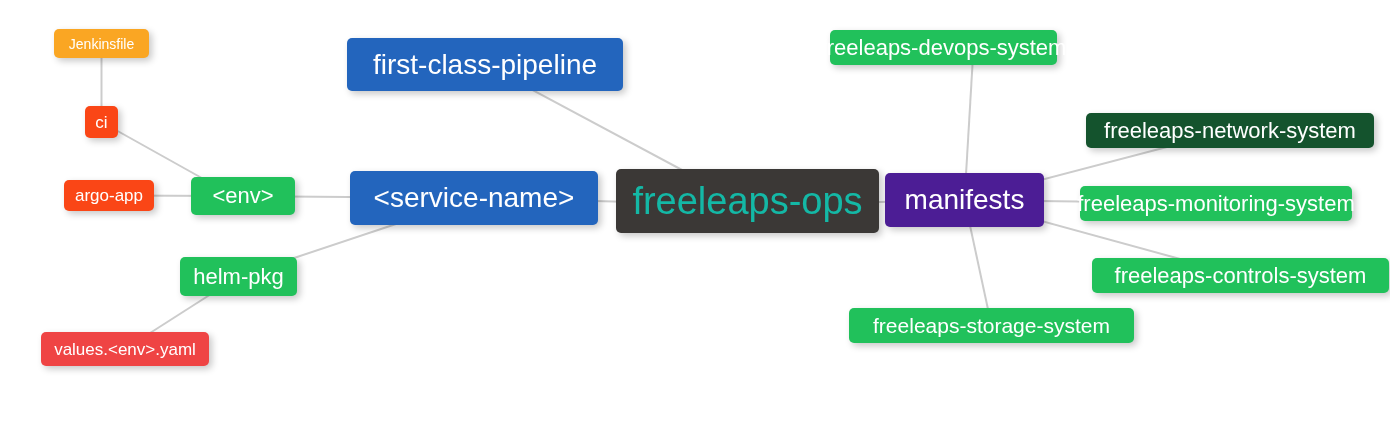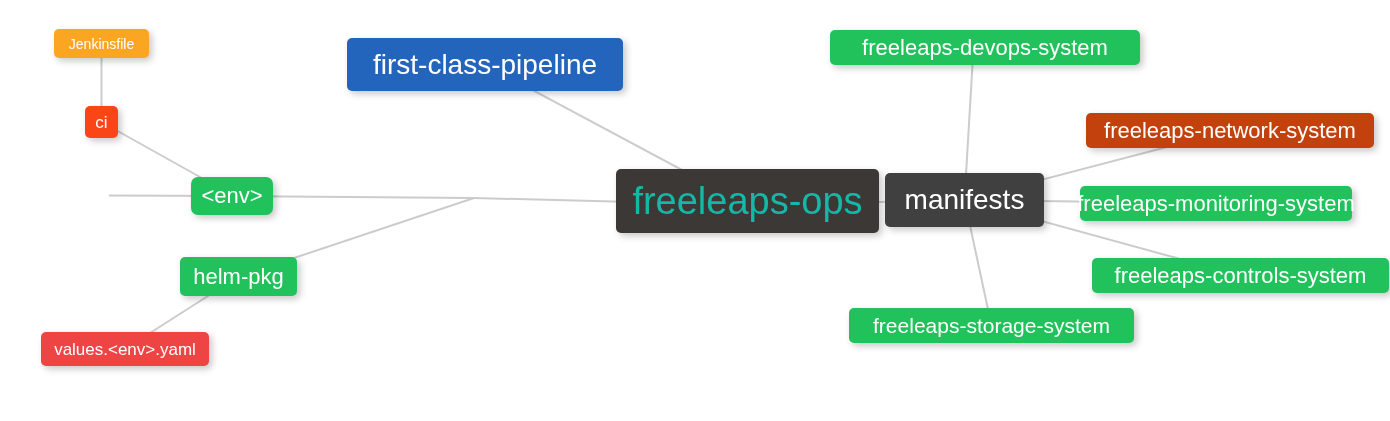--- a/index.html
+++ b/index.html
@@ -50,24 +50,26 @@
       <line x1="452" y1="64.5" x2="714.5" y2="205" stroke="#CCCCCC" stroke-width="2"></line>
       <line x1="714.5" y1="205" x2="931.5" y2="200" stroke="#CCCCCC" stroke-width="2"></line>
       <line x1="931.5" y1="200" x2="940.5" y2="47.5" stroke="#CCCCCC" stroke-width="2"></line>
       <line x1="931.5" y1="200" x2="1197" y2="130.5" stroke="#CCCCCC" stroke-width="2"></line>
       <line x1="931.5" y1="200" x2="1212" y2="203.5" stroke="#CCCCCC" stroke-width="2"></line>
       <line x1="931.5" y1="200" x2="1207.5" y2="275.5" stroke="#CCCCCC" stroke-width="2"></line>
       <line x1="931.5" y1="200" x2="958.5" y2="325.5" stroke="#CCCCCC" stroke-width="2"></line>
     </svg>
 <div class="node" style="left: 21px; top: 29px; width: 95px; height: 29px; font-size: 14px; background: rgb(250, 166, 35); color: rgb(255, 255, 255);">Jenkinsfile</div>
     <div class="node" style="left: 52px; top: 106px; width: 33px; height: 32px; font-size: 17px; background: rgb(250, 70, 22); color: rgb(255, 255, 255);">ci</div>
-    <div class="node" style="left: 158px; top: 177px; width: 82px; height: 38px; font-size: 22px; background: rgb(33, 193, 91); color: rgb(255, 255, 255); border-radius: 7px;">&lt;env&gt;</div>
+    <div class="node" style="left: 31px; top: 180px; width: 90px; height: 31px; font-size: 17px; background: rgb(250, 70, 22); color: rgb(255, 255, 255);">argo-app</div>
+    <div class="node" style="left: 158px; top: 177px; width: 104px; height: 38px; font-size: 22px; background: rgb(33, 193, 91); color: rgb(255, 255, 255);">&lt;env&gt;</div>
     <div class="node" style="left: 147px; top: 257px; width: 117px; height: 39px; font-size: 22px; background: rgb(33, 193, 91); color: rgb(255, 255, 255); text-align: center;">helm-pkg</div>
     <div class="node" style="left: 8px; top: 332px; width: 168px; height: 34px; font-size: 17px; background: #ef4444; color: rgb(255, 255, 255);">values.&lt;env&gt;.yaml</div>
     <div class="node" style="left: 314px; top: 38px; width: 276px; height: 53px; font-size: 28px; background: rgb(35, 101, 189); color: rgb(255, 255, 255); text-align: right;">first-class-pipeline</div>
+    <div class="node" style="left: 317px; top: 171px; width: 248px; height: 54px; font-size: 28px; background: rgb(35, 101, 189); color: rgb(255, 255, 255);">&lt;service-name&gt;</div>
     <div class="node" style="left: 583px; top: 169px; width: 263px; height: 64px; font-size: 38px; background: rgb(59, 56, 54); color: #14b8a6;">freeleaps-ops</div>
-    <div class="node" style="left: 852px; top: 173px; width: 159px; height: 54px; font-size: 28px; background: #404040; color: rgb(255, 255, 255);">manifests</div>
-    <div class="node" style="left: 797px; top: 30px; width: 310px; height: 35px; font-size: 22px; background: rgb(33, 193, 91); color: rgb(255, 255, 255);">freeleaps-devops-system</div>
-    <div class="node" style="left: 1053px; top: 113px; width: 288px; height: 35px; font-size: 22px; background: #c2410c; color: rgb(255, 255, 255);">freeleaps-network-system</div>
+    <div class="node" style="left: 852px; top: 173px; width: 159px; height: 54px; font-size: 28px; background: #4c1d95; color: rgb(255, 255, 255);">manifests</div>
+    <div class="node" style="left: 797px; top: 30px; width: 227px; height: 35px; font-size: 22px; background: rgb(33, 193, 91); color: rgb(255, 255, 255);">freeleaps-devops-system</div>
+    <div class="node" style="left: 1053px; top: 113px; width: 288px; height: 35px; font-size: 22px; background: #14532d; color: rgb(255, 255, 255);">freeleaps-network-system</div>
     <div class="node" style="left: 1047px; top: 186px; width: 272px; height: 35px; font-size: 22px; background: rgb(33, 193, 91); color: rgb(255, 255, 255);">freeleaps-monitoring-system</div>
     <div class="node" style="left: 1059px; top: 258px; width: 297px; height: 35px; font-size: 22px; background: rgb(33, 193, 91); color: rgb(255, 255, 255);">freeleaps-controls-system</div>
     <div class="node" style="left: 816px; top: 308px; width: 285px; height: 35px; font-size: 21px; background: rgb(33, 193, 91); color: rgb(255, 255, 255);">freeleaps-storage-system</div>
   </div>
 
 </body></html>

